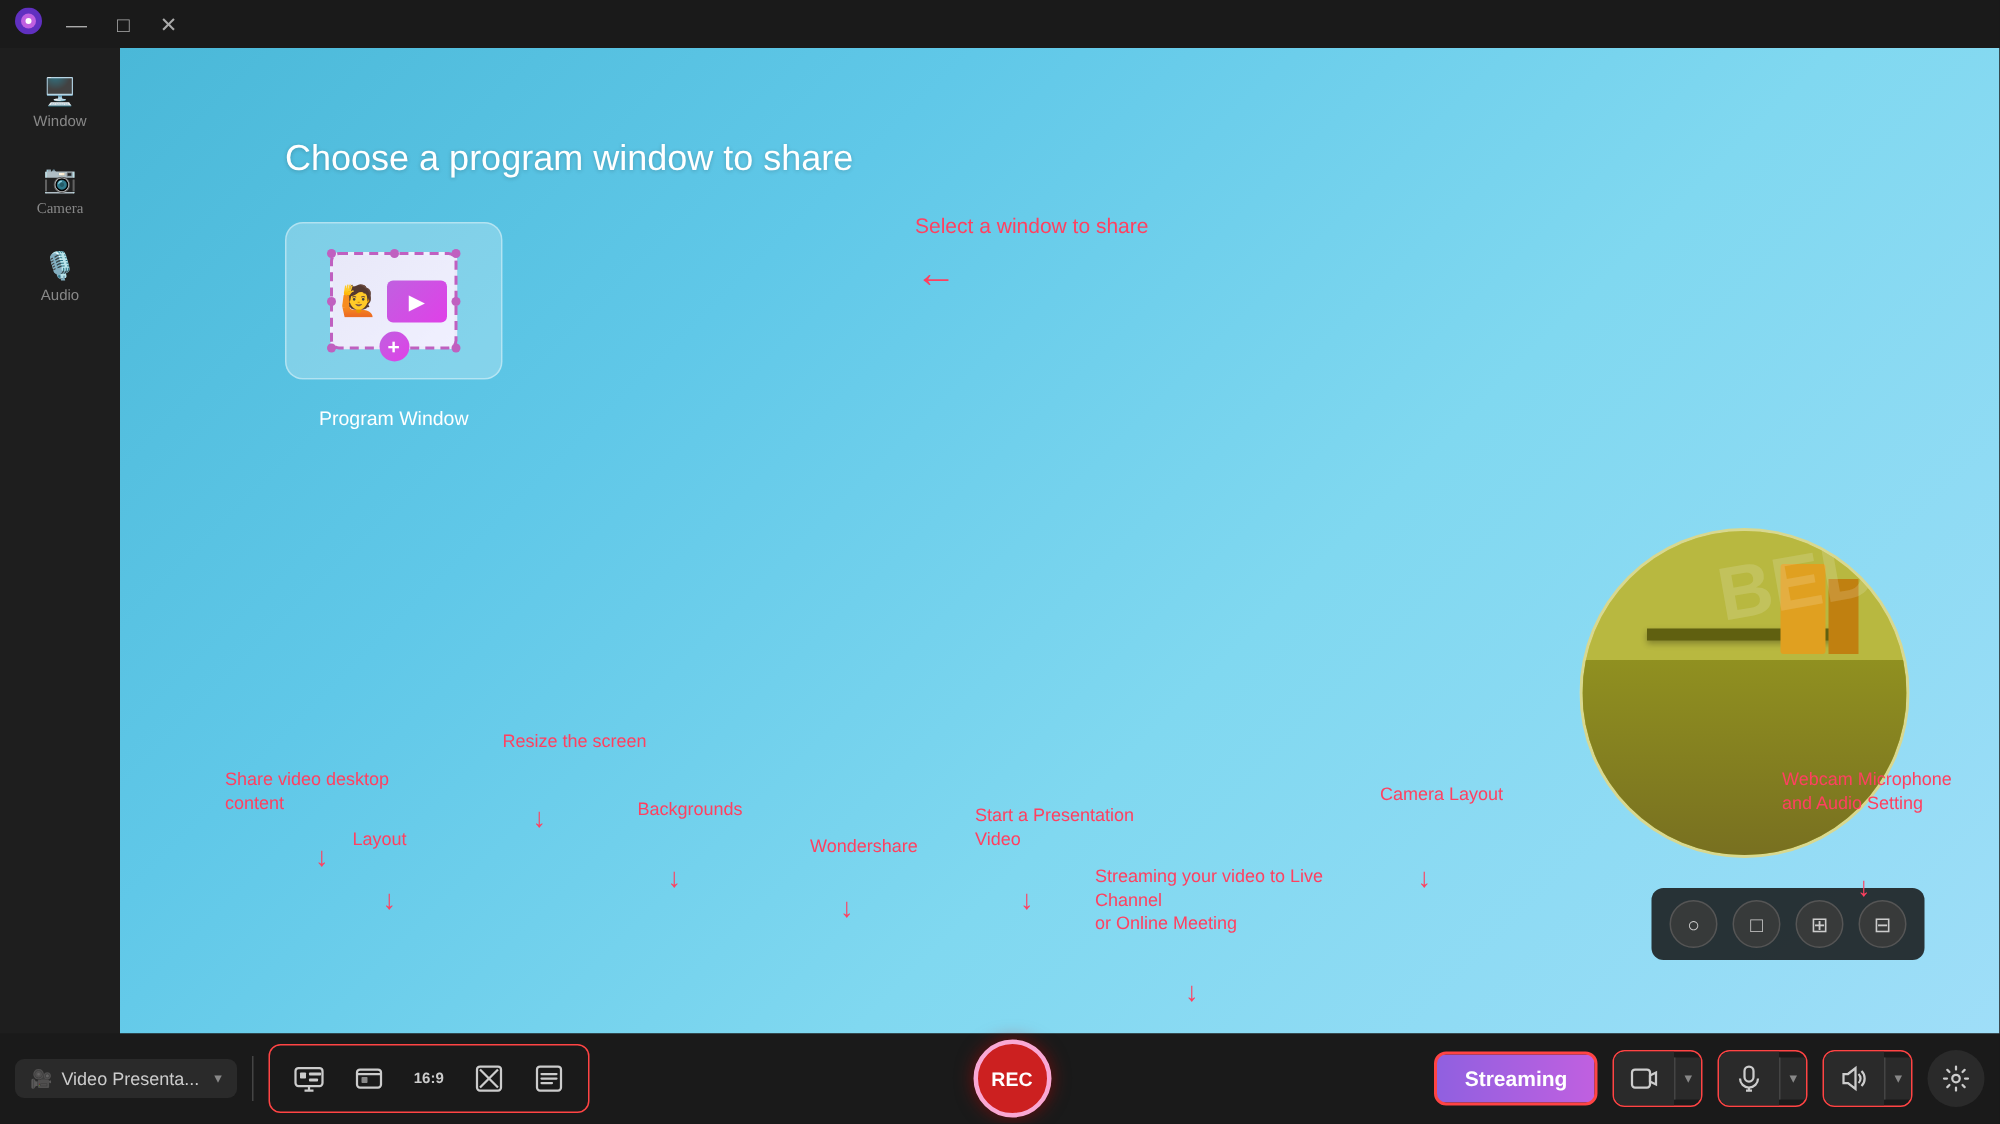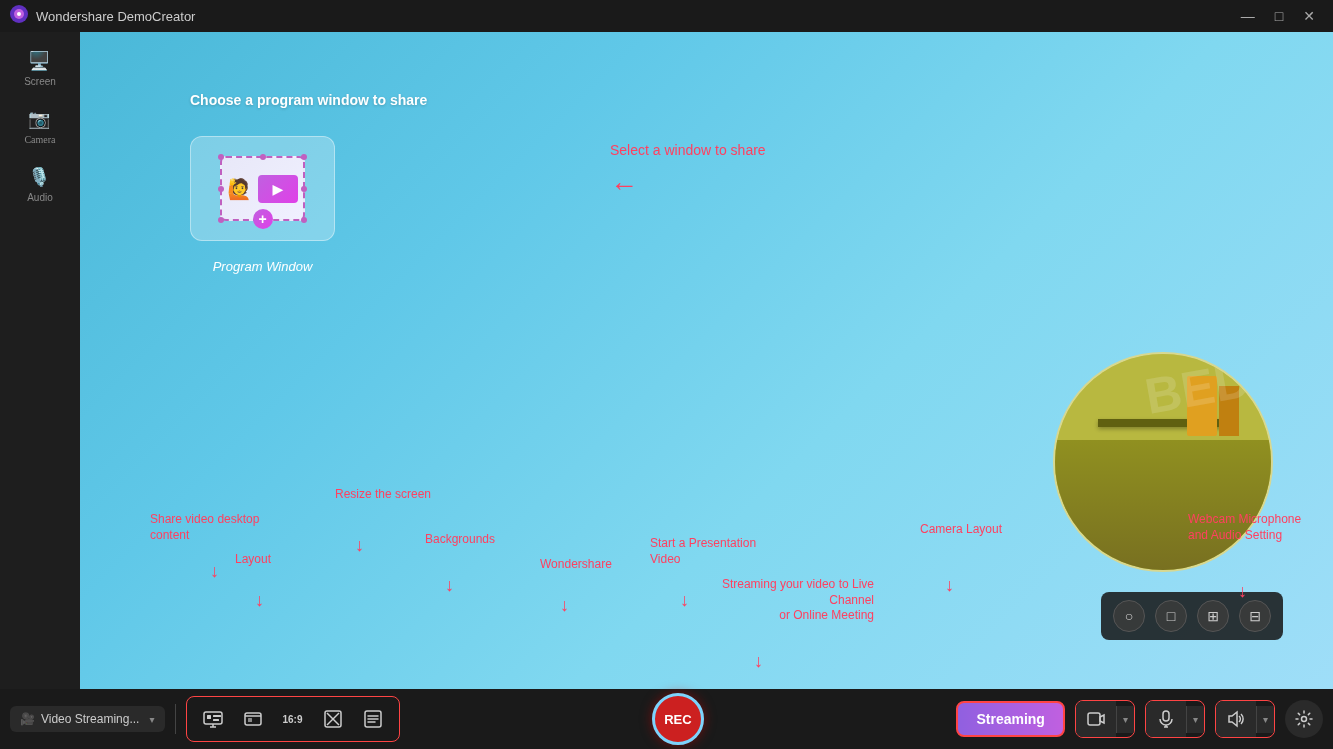--- a/index.html
+++ b/index.html
@@ -124,21 +124,20 @@
       justify-content: center;
       color: #fff;
       font-size: 14px;
       font-weight: bold;
     }
     .program-card-label {
       color: #fff;
       font-size: 13px;
       margin-top: 18px;
       text-align: center;
-      font-style: italic;
     }
 
     
     .annotation {
       position: absolute;
       color: #ff4060;
       font-size: 12px;
       line-height: 1.3;
       text-align: left;
     }
@@ -228,21 +227,21 @@
       cursor: pointer;
       font-size: 16px;
     }
     .toolbar-spacer { flex: 1; }
 
     
     #rec-button {
       width: 52px; height: 52px;
       border-radius: 50%;
       background: #cc2020;
-      border: 3px solid #7dd3fc;
+      border: 3px solid #f9a8d4;
       color: #fff;
       font-size: 13px;
       font-weight: bold;
       display: flex;
       align-items: center;
       justify-content: center;
       cursor: pointer;
       box-shadow: 0 0 12px rgba(200,0,0,0.5);
     }
 
@@ -346,47 +345,46 @@
 <body>
 
 <div id="titlebar">
   <span style="margin-right:8px;">
     <svg width="18" height="18" viewBox="0 0 18 18">
       <circle cx="9" cy="9" r="9" fill="#6030c0"></circle>
       <circle cx="9" cy="9" r="5" fill="#c060e0"></circle>
       <circle cx="9" cy="9" r="2" fill="#fff"></circle>
     </svg>
   </span>
-  <span style="color:#ccc;font-size:13px;flex:1;">Wondershare DemoCreator</span>
   <div style="display:flex;gap:4px;">
     <button style="background:none;border:none;color:#aaa;cursor:pointer;padding:2px 8px;font-size:14px;">—</button>
     <button style="background:none;border:none;color:#aaa;cursor:pointer;padding:2px 8px;font-size:14px;">□</button>
     <button style="background:none;border:none;color:#aaa;cursor:pointer;padding:2px 8px;font-size:14px;">✕</button>
   </div>
 </div>
 
 <div id="sidebar">
   <div class="sidebar-item">
     <span class="sidebar-icon">🖥️</span>
-    <span style="font-size:10px;color:#888;">Screen</span>
+    <span style="font-size:10px;color:#888;">Window</span>
   </div>
   <div class="sidebar-item">
     <span class="sidebar-icon">📷</span>
     <span style="font-size:10px;color:#888;font-family:Liberation Serif, serif;">Camera</span>
   </div>
   <div class="sidebar-item">
     <span class="sidebar-icon">🎙️</span>
     <span style="font-size:10px;color:#888;">Audio</span>
   </div>
 </div>
 
 <div id="main-content">
 
   <div style="position:absolute;top:60px;left:110px;">
-    <div style="color:#fff;font-size:14px;font-weight:700;margin-bottom:28px;text-shadow:0 1px 3px rgba(0,0,0,0.2);">Choose a program window to share</div>
+    <div style="color:#fff;font-size:24px;font-weight:400;margin-bottom:28px;text-shadow:0 1px 3px rgba(0,0,0,0.2);">Choose a program window to share</div>
 
     
     <div style="position:relative;display:inline-block;">
       <div class="program-card">
         <div class="program-card-inner">
 
           <div class="card-corner tl"></div>
           <div class="card-corner tr"></div>
           <div class="card-corner bl"></div>
           <div class="card-corner br"></div>
@@ -453,21 +451,21 @@
   <div class="annotation" style="top:525px;left:460px;width:90px;">
     <span>Wondershare</span>
     <div style="position:absolute;bottom:-45px;left:20px;color:#ff4060;font-size:18px;">↓</div>
   </div>
 
   <div class="annotation" style="top:504px;left:570px;width:130px;">
     <span>Start a Presentation Video</span>
     <div style="position:absolute;bottom:-45px;left:30px;color:#ff4060;font-size:18px;">↓</div>
   </div>
 
-  <div class="annotation" style="top:545px;left:614px;width:180px;text-align:right;">
+  <div class="annotation" style="top:545px;left:650px;width:180px;text-align:left;">
     <span style="white-space:pre-line;">Streaming your video to Live Channel
 or Online Meeting</span>
     <div style="position:absolute;bottom:-50px;left:60px;color:#ff4060;font-size:18px;">↓</div>
   </div>
 
   <div class="annotation" style="top:490px;left:840px;width:90px;">
     <span>Camera Layout</span>
     <div style="position:absolute;bottom:-60px;left:25px;color:#ff4060;font-size:18px;">↓</div>
   </div>
 
@@ -476,21 +474,21 @@
 and Audio Setting</span>
     <div style="position:absolute;bottom:-60px;left:50px;color:#ff4060;font-size:18px;">↓</div>
   </div>
 
 </div>
 
 <div id="bottom-toolbar">
 
   <div class="video-preset-dropdown">
     <span>🎥</span>
-    <span style="font-size:12px;color:#ccc;">Video Streaming...</span>
+    <span style="font-size:12px;color:#ccc;">Video Presenta...</span>
     <span style="font-size:10px;color:#888;margin-left:4px;">▾</span>
   </div>
 
   <div class="toolbar-sep"></div>
 
   <div class="toolbar-btn-group">
 
     <button class="toolbar-btn" title="Share desktop">
       <svg width="22" height="22" viewBox="0 0 22 22" fill="none">
         <rect x="2" y="4" width="18" height="12" rx="2" stroke="#ccc" stroke-width="1.5" fill="none"></rect>

